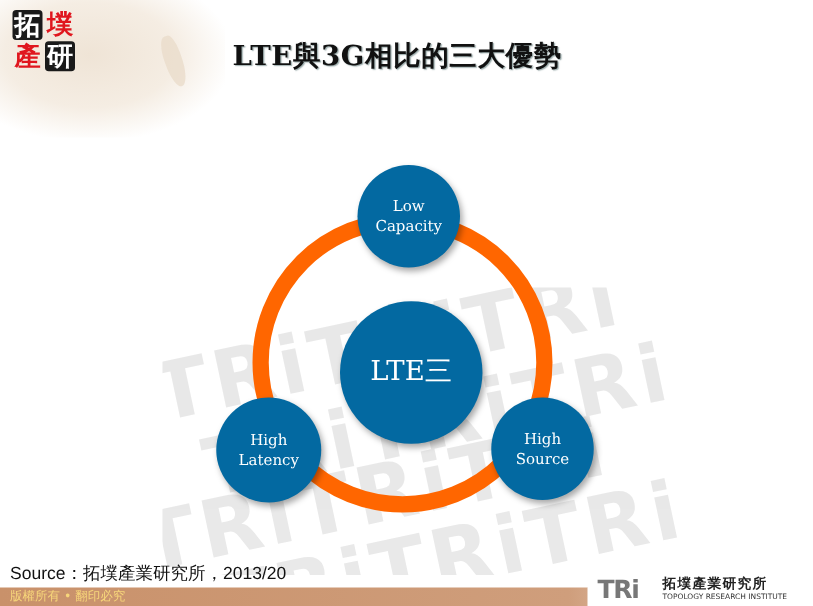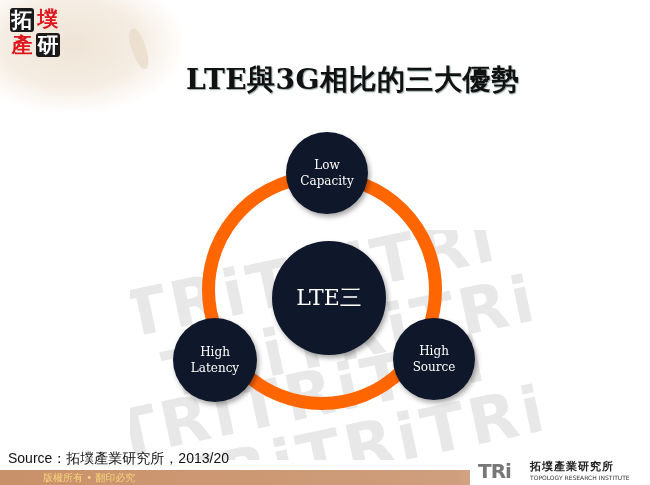--- a/index.html
+++ b/index.html
@@ -23,61 +23,61 @@
     position:absolute; width:24px; height:24px; font-size:21px; line-height:24px;
     text-align:center; font-family:"DejaVu Sans", sans-serif; font-weight:bold;
   }
   .lc1 { left:0; top:0; background:#1a1a1a; color:#fff; border-radius:3px; }
   .lc2 { left:26px; top:-1px; color:#e0161e; }
   .lc3 { left:0; top:25px; color:#e0161e; }
   .lc4 { left:26px; top:25px; background:#1a1a1a; color:#fff; border-radius:3px; }
 
   .title {
     position:absolute; left:186px; top:30px;
-    font-family:"DejaVu Serif", serif; font-weight:bold; font-size:28px;
-    color:#111; letter-spacing:0.5px; text-shadow:1px 1px 1px #9aa;margin-top:31px;
+    font-family:"DejaVu Serif", serif; font-weight:bold; font-size:22px;
+    color:#111; letter-spacing:0.5px; text-shadow:1px 1px 1px #9aa;
   }
 
   .watermark {
     position:absolute; left:130px; top:230px; width:520px; height:230px;
     overflow:hidden; opacity:.13;
     font-family:"DejaVu Sans", sans-serif; font-weight:bold; color:#555;
   }
   .watermark div {
     position:absolute; font-size:64px; white-space:nowrap; transform:rotate(-12deg);
     letter-spacing:4px;
   }
 
   .ring {
     position:absolute; left:202px; top:170px; width:240px; height:240px;
     border:13px solid #ff6600; border-radius:50%; box-sizing:border-box;
   }
   .node {
-    position:absolute; border-radius:50%; background:#0f172a;
+    position:absolute; border-radius:50%; background:#0369a1;
     color:#fff; display:flex; flex-direction:column; align-items:center; justify-content:center;
     box-shadow:2px 3px 5px rgba(0,0,0,.35);
     text-align:center; font-family:"DejaVu Serif", serif;
   }
   .node span { display:block; }
   .n-top { left:286px; top:132px; width:82px; height:82px; font-size:12px; line-height:16px; }
   .n-left { left:173px; top:318px; width:84px; height:84px; font-size:12px; line-height:16px; }
   .n-right { left:393px; top:318px; width:82px; height:82px; font-size:12px; line-height:16px; }
   .n-center { left:272px; top:241px; width:114px; height:114px; font-size:22px; line-height:28px; }
 
   .source {
     position:absolute; left:8px; top:450px;
     font-family:"Liberation Sans", sans-serif; font-size:14px; color:#111;
   }
   .footer-bar {
     position:absolute; left:0; top:470px; width:650px; height:15px;
     background:linear-gradient(90deg,#c9916a 0%,#cf9e7c 70%,#e8cdb8 85%,#ffffff 92%);
   }
   .copyright {
     position:absolute; left:8px; top:471px;
-    font-family:"DejaVu Sans", sans-serif; font-size:10px; color:#f7d67a; line-height:13px;margin-left:35px;
+    font-family:"DejaVu Sans", sans-serif; font-size:10px; color:#f7d67a; line-height:13px;
   }
   .tri-logo {
     position:absolute; left:470px; top:457px; width:180px; height:28px; background:#fff;
     border-radius:14px 0 0 0;
   }
   .tri-mark {
     position:absolute; left:478px; top:459px; font-family:"DejaVu Sans", sans-serif;
     font-weight:bold; font-size:20px; color:#777; letter-spacing:-1px;
   }
   .tri-cn {

